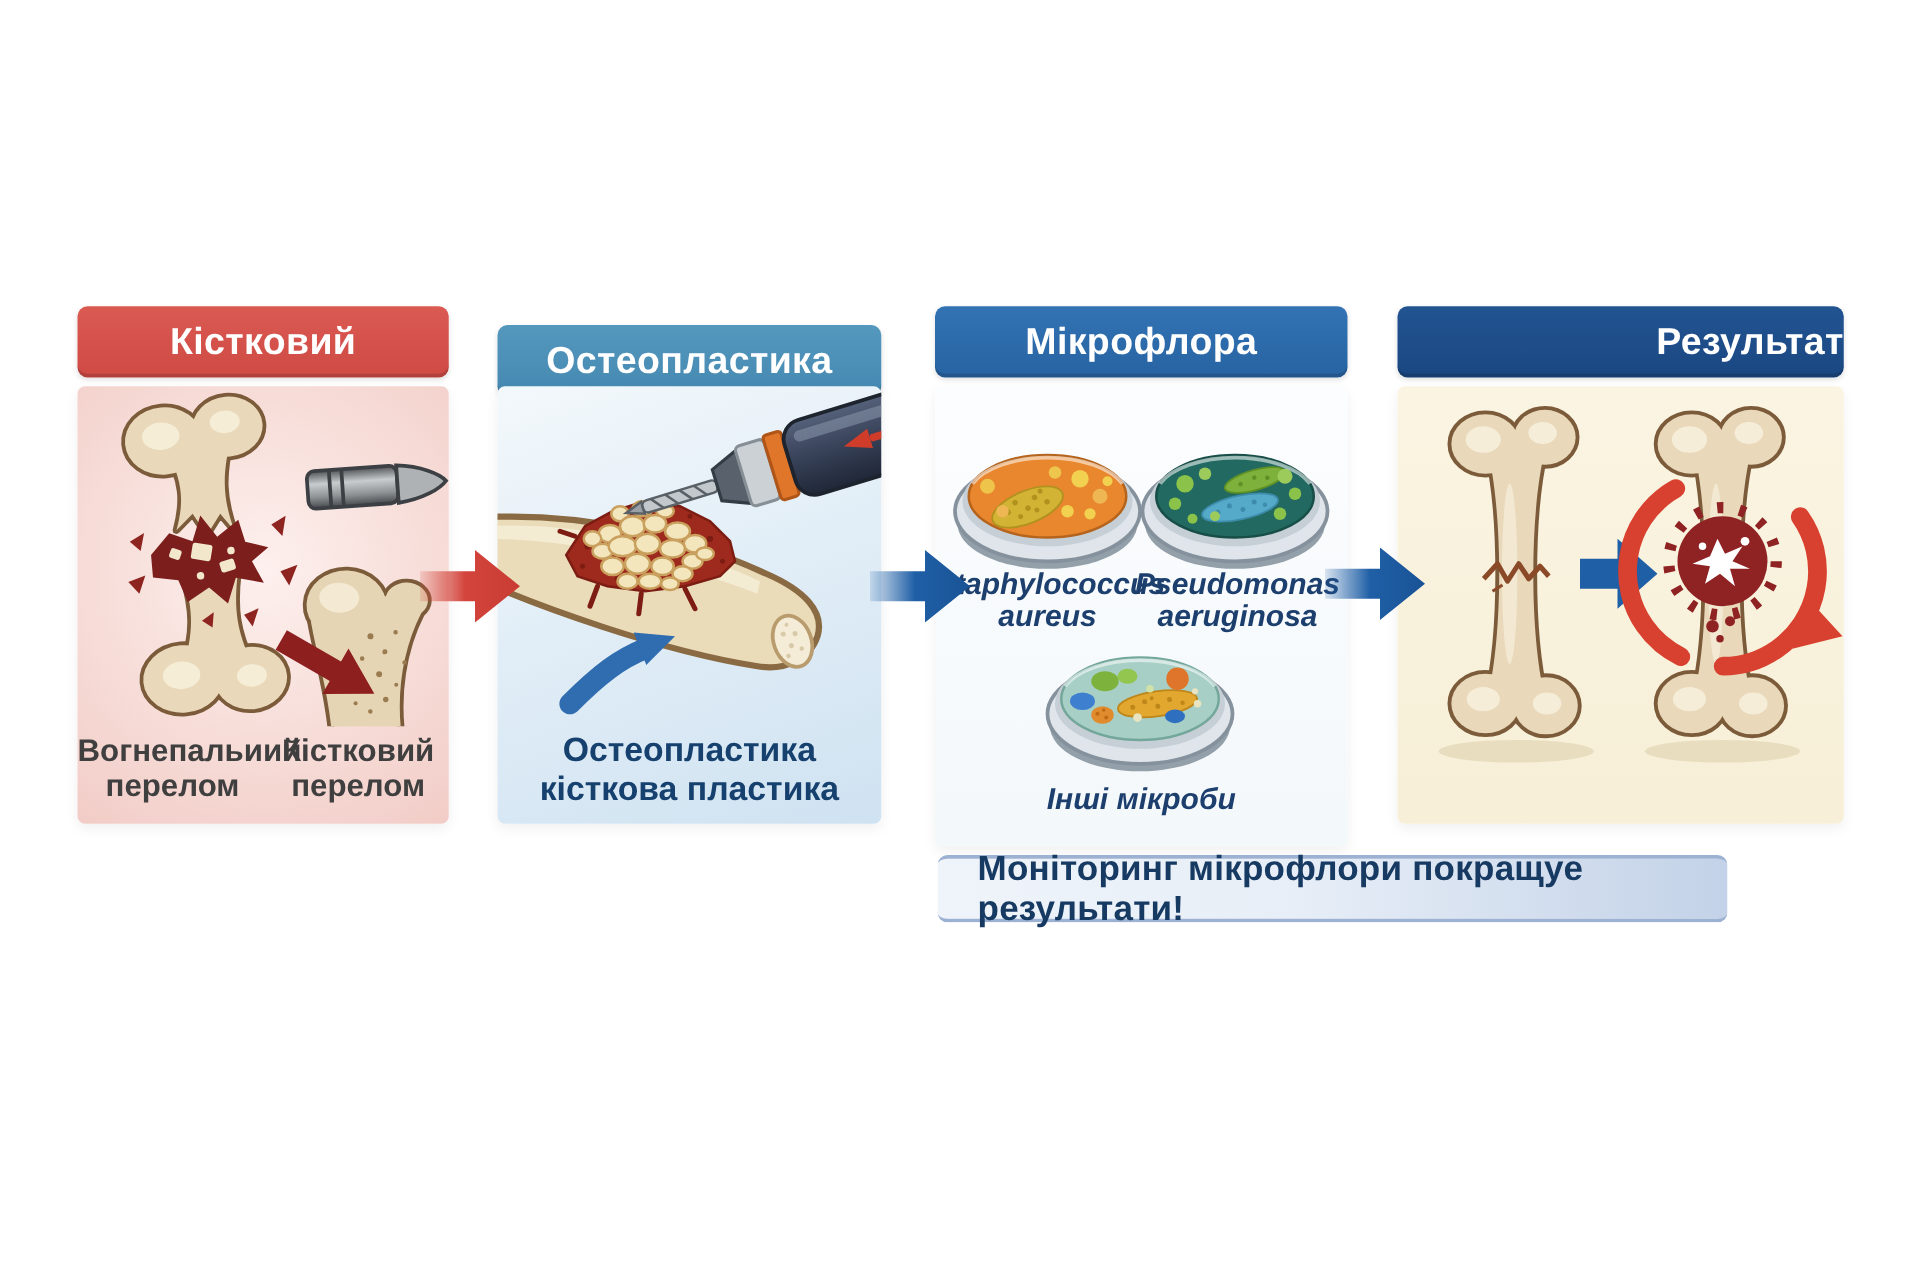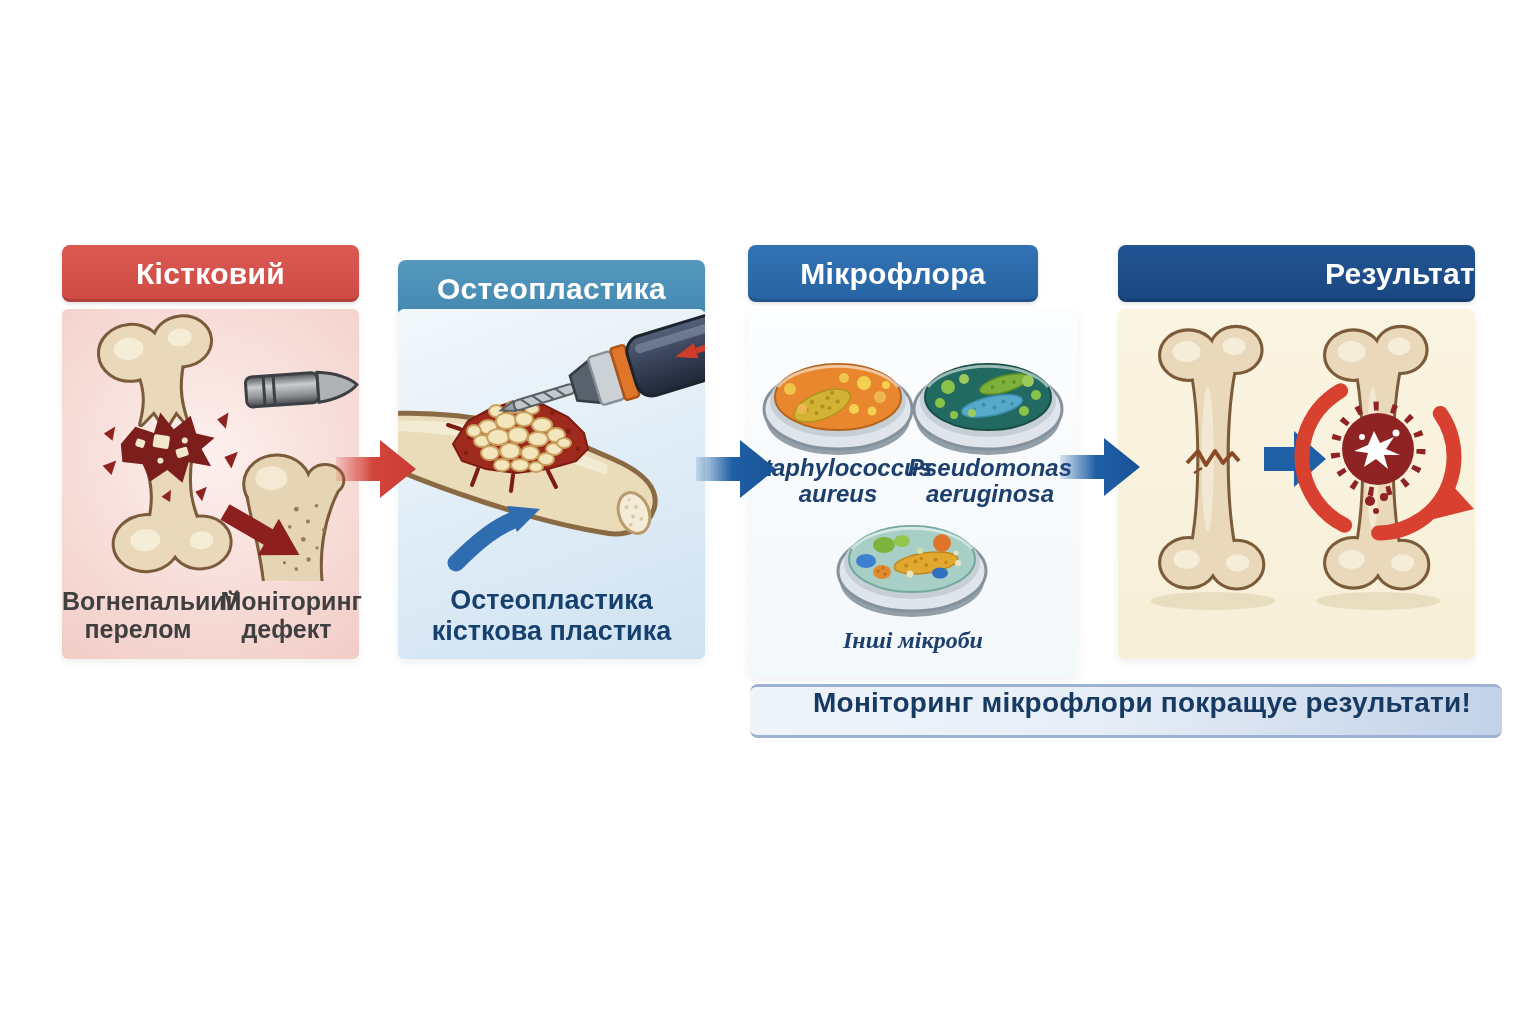--- a/index.html
+++ b/index.html
@@ -8,21 +8,21 @@
     font-family:"Liberation Sans","DejaVu Sans",sans-serif;
   }
   .panel-header{
     position:absolute;height:57px;border-radius:8px;
     display:flex;align-items:center;justify-content:center;
     color:#ffffff;font-size:30px;font-weight:bold;letter-spacing:.3px;
     box-shadow:inset 0 -3px 0 rgba(0,0,0,.14), 0 2px 4px rgba(0,0,0,.12);
   }
   .hdr-problem{left:62px;top:245px;width:297px;background:linear-gradient(180deg,#da5a52,#cf4a44);}
   .hdr-osteo{left:398px;top:245px;width:307px;background:linear-gradient(180deg,#5598be,#4488b1);margin-top:15px;}
-  .hdr-micro{left:748px;top:245px;width:290px;background:linear-gradient(180deg,#3273b4,#2763a2);}
+  .hdr-micro{left:748px;top:245px;width:330px;background:linear-gradient(180deg,#3273b4,#2763a2);}
   .hdr-result{left:1118px;top:245px;width:357px;background:linear-gradient(180deg,#225492,#1a4781);justify-content:flex-end;}
   .panel-body{position:absolute;top:309px;border-radius:6px;box-shadow:0 4px 10px rgba(0,0,0,.06);}
   .body-problem{left:62px;width:297px;height:350px;
     background:radial-gradient(circle at 50% 42%, #fdf0ee 0%, #f6dad5 62%, #f2ccc7 100%);}
   .body-osteo{left:398px;width:307px;height:350px;
     background:linear-gradient(160deg,#f3f8fb 0%,#e2eef7 45%,#cfe2f1 100%);}
   .body-micro{left:748px;width:330px;height:368px;
     background:linear-gradient(180deg,#fcfdfe 0%,#f3f8fb 100%);}
   .body-result{left:1118px;width:357px;height:350px;
     background:linear-gradient(180deg,#faf4e2 0%,#f7efd7 100%);}
@@ -32,30 +32,30 @@
   .cap-problem{font-size:25px;line-height:1.12;color:#3f3f3f;font-weight:600;text-align:center;}
   .cap-problem.c1{max-width:152px;}
   .cap-problem.c2{max-width:132px;}
   .cap-osteo{position:absolute;left:0;right:0;bottom:12px;text-align:center;
     font-size:27px;line-height:1.15;font-weight:bold;color:#16406e;}
   .cap-osteo span{display:inline-block;max-width:270px;}
   .dish-label{position:absolute;text-align:center;font-size:24px;line-height:1.1;
     font-style:italic;font-weight:bold;color:#1c3f6e;}
   .dl1{left:0;width:180px;top:146px;}
   .dl2{left:152px;width:180px;top:146px;}
-  .dl3{left:0;right:0;top:318px;font-family:Liberation Serif, serif;}
+  .dl3{left:0;right:0;top:318px;}
   .cap-result{font-size:26px;line-height:1.15;color:#1d4a7e;font-weight:bold;text-align:center;}
   .cap-result.c1{max-width:160px;}
   .cap-result.c2{max-width:190px;}
   .flow-arrow{position:absolute;}
   .banner{
-    position:absolute;left:750px;top:684px;width:752px;height:54px;border-radius:8px;
+    position:absolute;left:750px;top:684px;width:632px;height:54px;border-radius:8px;
     background:linear-gradient(90deg,#eff4fa 0%,#e7eef7 45%,#c3d2e8 100%);
     border-top:3px solid #9db2d2;border-bottom:3px solid #9db2d2;box-sizing:border-box;
-    display:flex;align-items:flex-start;justify-content:center;
+    display:flex;align-items:center;justify-content:center;
     font-size:28px;font-weight:bold;color:#173a63;letter-spacing:.2px;padding-left:32px;
   }
 </style>
 </head>
 <body>
 
 <div class="canvas">
 
   <div class="panel-header hdr-problem">
     <span>Кістковий</span>
@@ -157,21 +157,21 @@
 
       <g transform="translate(163,203) rotate(30)">
         <polygon points="0,-9 50,-9 50,-21 86,0 50,21 50,9 0,9" fill="#8e1f1f"></polygon>
       </g>
     </svg>
     <div class="captions-row">
       <div>
           <span class="cap-problem c1">Вогнепальиий перелом</span>
         </div>
       <div>
-          <span class="cap-problem c2">Моніторинг дефект</span>
+          <span class="cap-problem c2">Кістковий перелом</span>
         </div>
     </div>
   </div>
 
   <div class="panel-body body-osteo">
     <svg class="illu" width="307" height="272" viewBox="0 0 307 272">
       <defs>
         <linearGradient id="gdrill" x1="0" y1="0" x2="0" y2="1">
           <stop offset="0" stop-color="#55617a"></stop>
             <stop offset="0.45" stop-color="#39435a"></stop>

